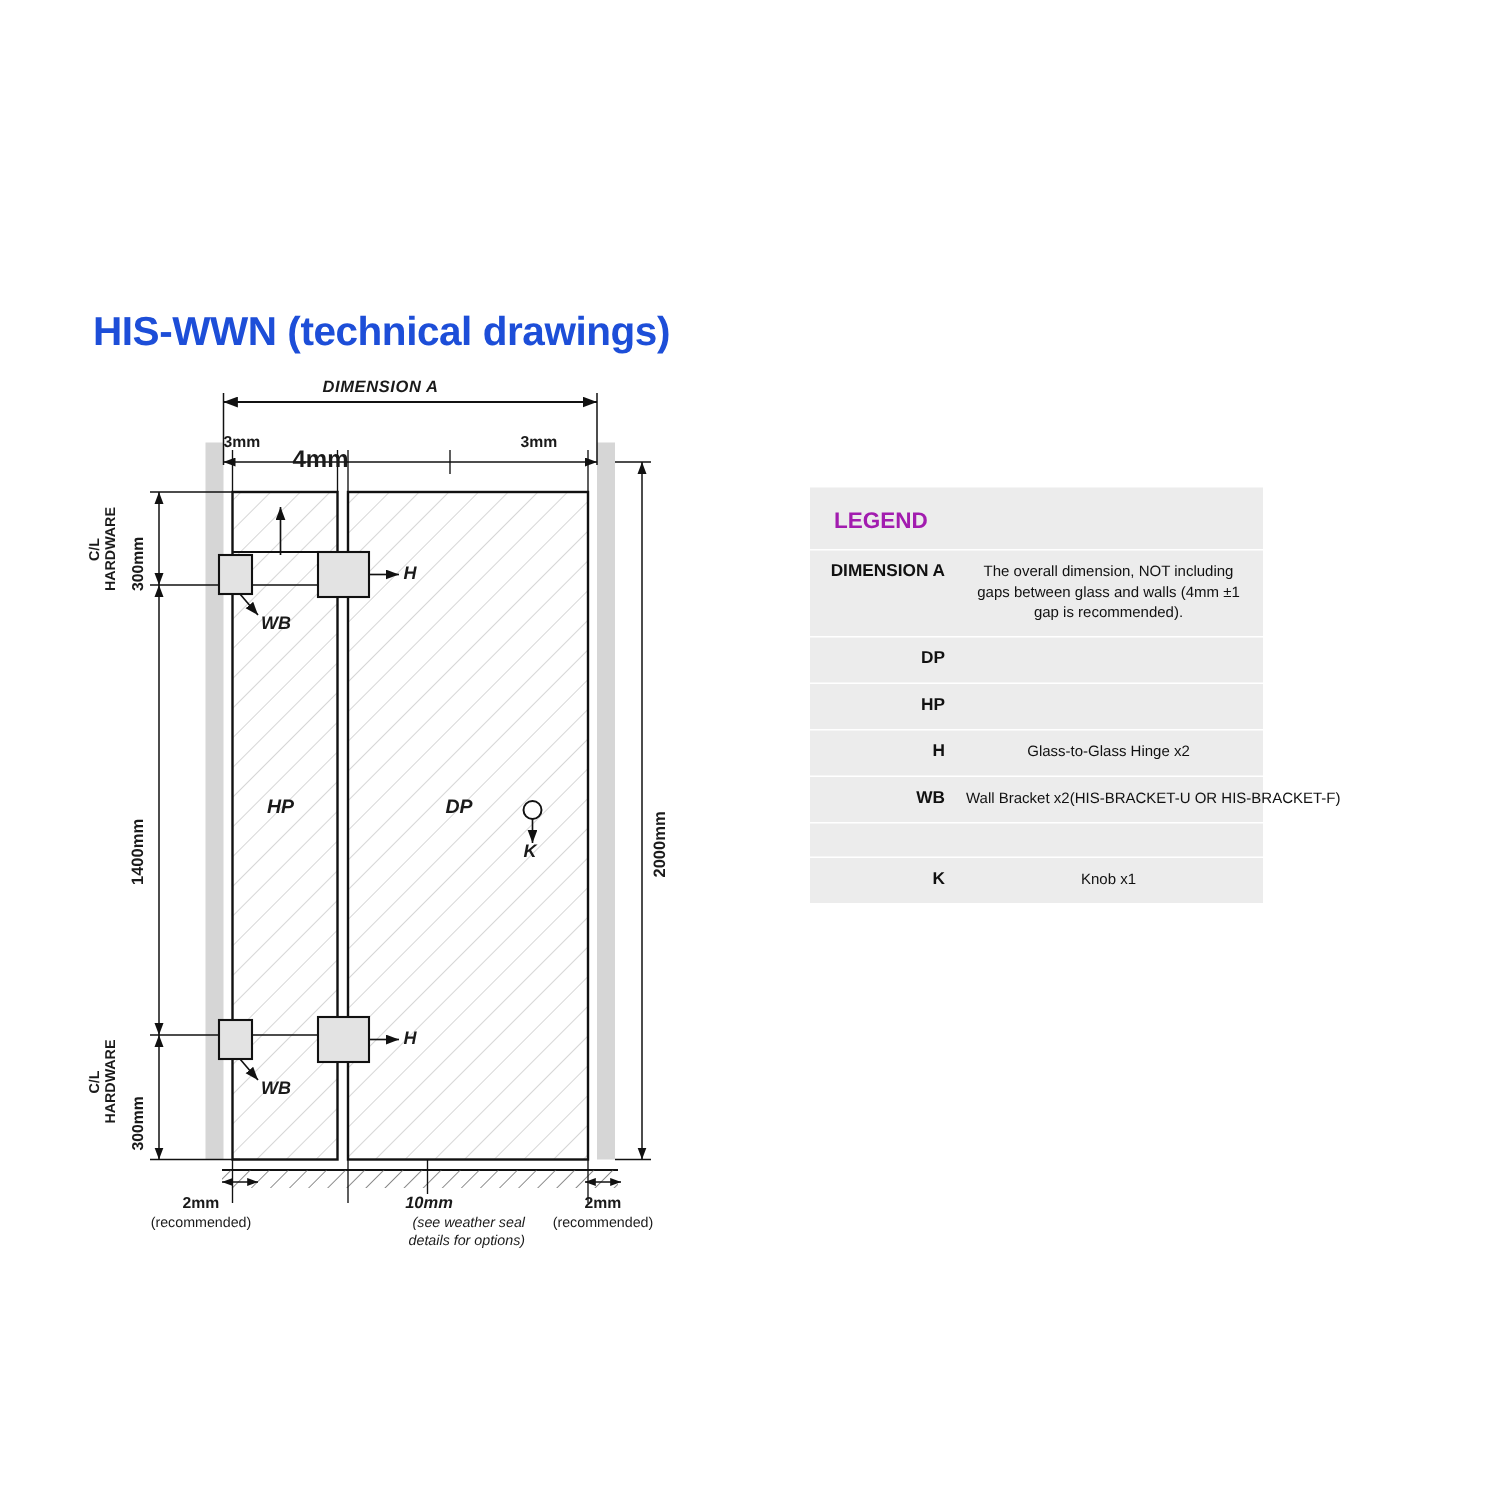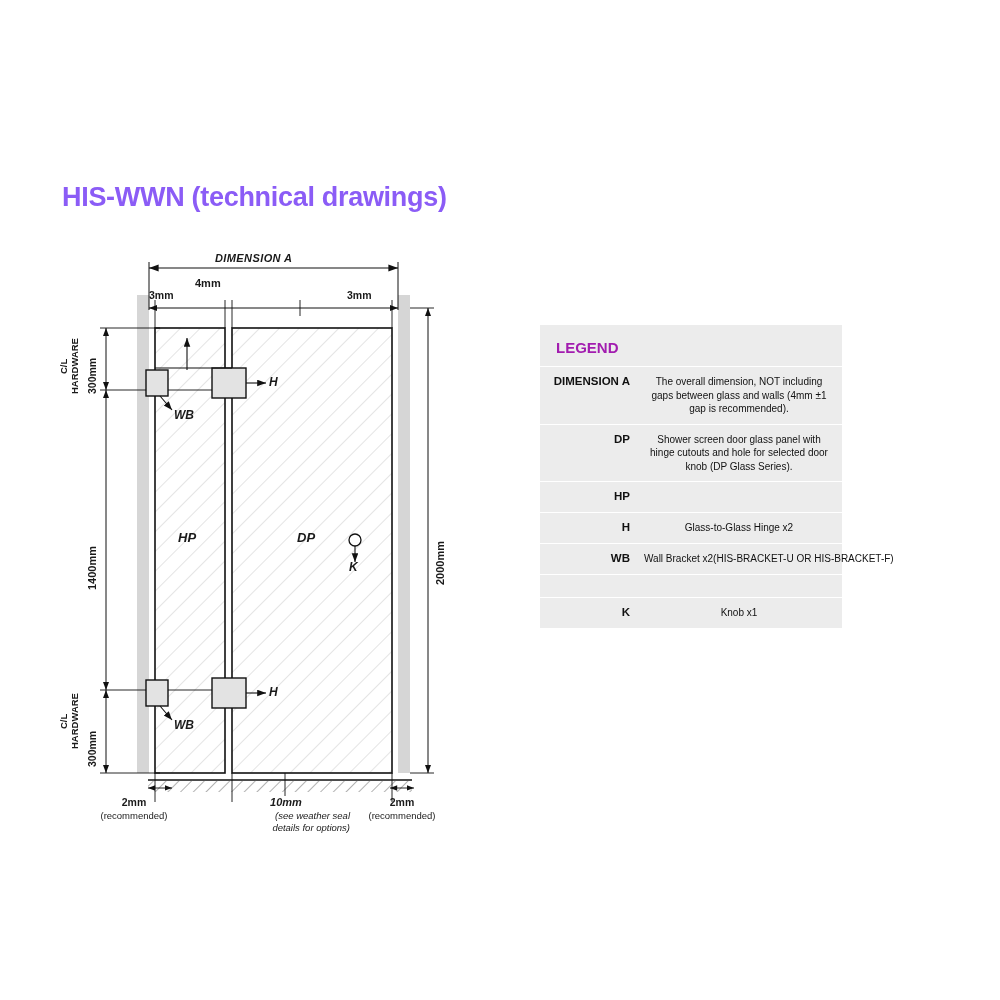--- a/index.html
+++ b/index.html
@@ -16,25 +16,25 @@
     overflow: hidden;
   }
   .page {
     position: absolute;
     left: 0; top: 0;
     width: 1000px; height: 1000px;
   }
   #title {
     position: absolute;
     left: 62px;
-    top: 182px;
+    top: 206px;
     font-size: 27px;
     font-weight: bold;
     letter-spacing: -0.3px;
-    color: #8b5cf6;
+    color: #1d4ed8;
     white-space: nowrap;
   }
 
   
   .drawing {
     position: absolute;
     left: 60px;
     top: 250px;
     width: 460px;
     height: 600px;
@@ -178,21 +178,21 @@
       <line x1="172" y1="523" x2="172" y2="552" stroke="#111" stroke-width="0.9"></line>
       <line x1="332" y1="523" x2="332" y2="552" stroke="#111" stroke-width="0.9"></line>
       <line x1="88" y1="538" x2="112" y2="538" stroke="#111" stroke-width="0.9" marker-start="url(#arrL)" marker-end="url(#arrR)"></line>
       <line x1="330" y1="538" x2="354" y2="538" stroke="#111" stroke-width="0.9" marker-start="url(#arrL)" marker-end="url(#arrR)"></line>
       <line x1="225" y1="523" x2="225" y2="546" stroke="#111" stroke-width="0.9"></line>
     </svg>
 
     <div style="position:absolute;left:155px;top:2px;font-size:11px;font-style:italic;font-weight:bold;letter-spacing:0.4px;">DIMENSION A</div>
 
     <div style="position:absolute;left:89px;top:39px;font-size:10.5px;font-weight:bold;">3mm</div>
-    <div style="position:absolute;left:135px;top:27px;font-size:11px;font-weight:bold;">4mm</div>
+    <div style="position:absolute;left:135px;top:48px;font-size:16px;font-weight:bold;">4mm</div>
     <div style="position:absolute;left:287px;top:39px;font-size:10.5px;font-weight:bold;">3mm</div>
 
     <div style="position:absolute;left:-1px;top:82px;width:40px;font-size:9.5px;font-weight:bold;line-height:1.15;
                 writing-mode:vertical-rl;transform:rotate(180deg);white-space:pre-line;text-align:center;height:68px;">C/L
 HARDWARE</div>
     <div style="position:absolute;left:26px;top:82px;font-size:10.5px;font-weight:bold;writing-mode:vertical-rl;transform:rotate(180deg);height:62px;">300mm</div>
 
     <div style="position:absolute;left:26px;top:240px;font-size:11px;font-weight:bold;writing-mode:vertical-rl;transform:rotate(180deg);height:100px;">1400mm</div>
 
     <div style="position:absolute;left:-1px;top:440px;width:40px;font-size:9.5px;font-weight:bold;line-height:1.15;
@@ -224,21 +224,20 @@
 
   <div class="legend">
     <div class="legend-title">LEGEND</div>
 
     <div class="legend-row">
       <div class="key">DIMENSION A</div>
       <div class="val">The overall dimension, NOT including gaps between glass and walls (4mm ±1 gap is recommended).</div>
     </div>
     <div class="legend-row">
       <div class="key">DP</div>
-      <div class="val">Shower screen door glass panel with hinge cutouts and hole for selected door knob (DP Glass Series).</div>
     </div>
     <div class="legend-row">
       <div class="key">HP</div>
     </div>
     <div class="legend-row">
       <div class="key">H</div>
       <div class="val">Glass-to-Glass Hinge x2</div>
     </div>
     <div class="legend-row wide">
       <div class="key">WB</div>

